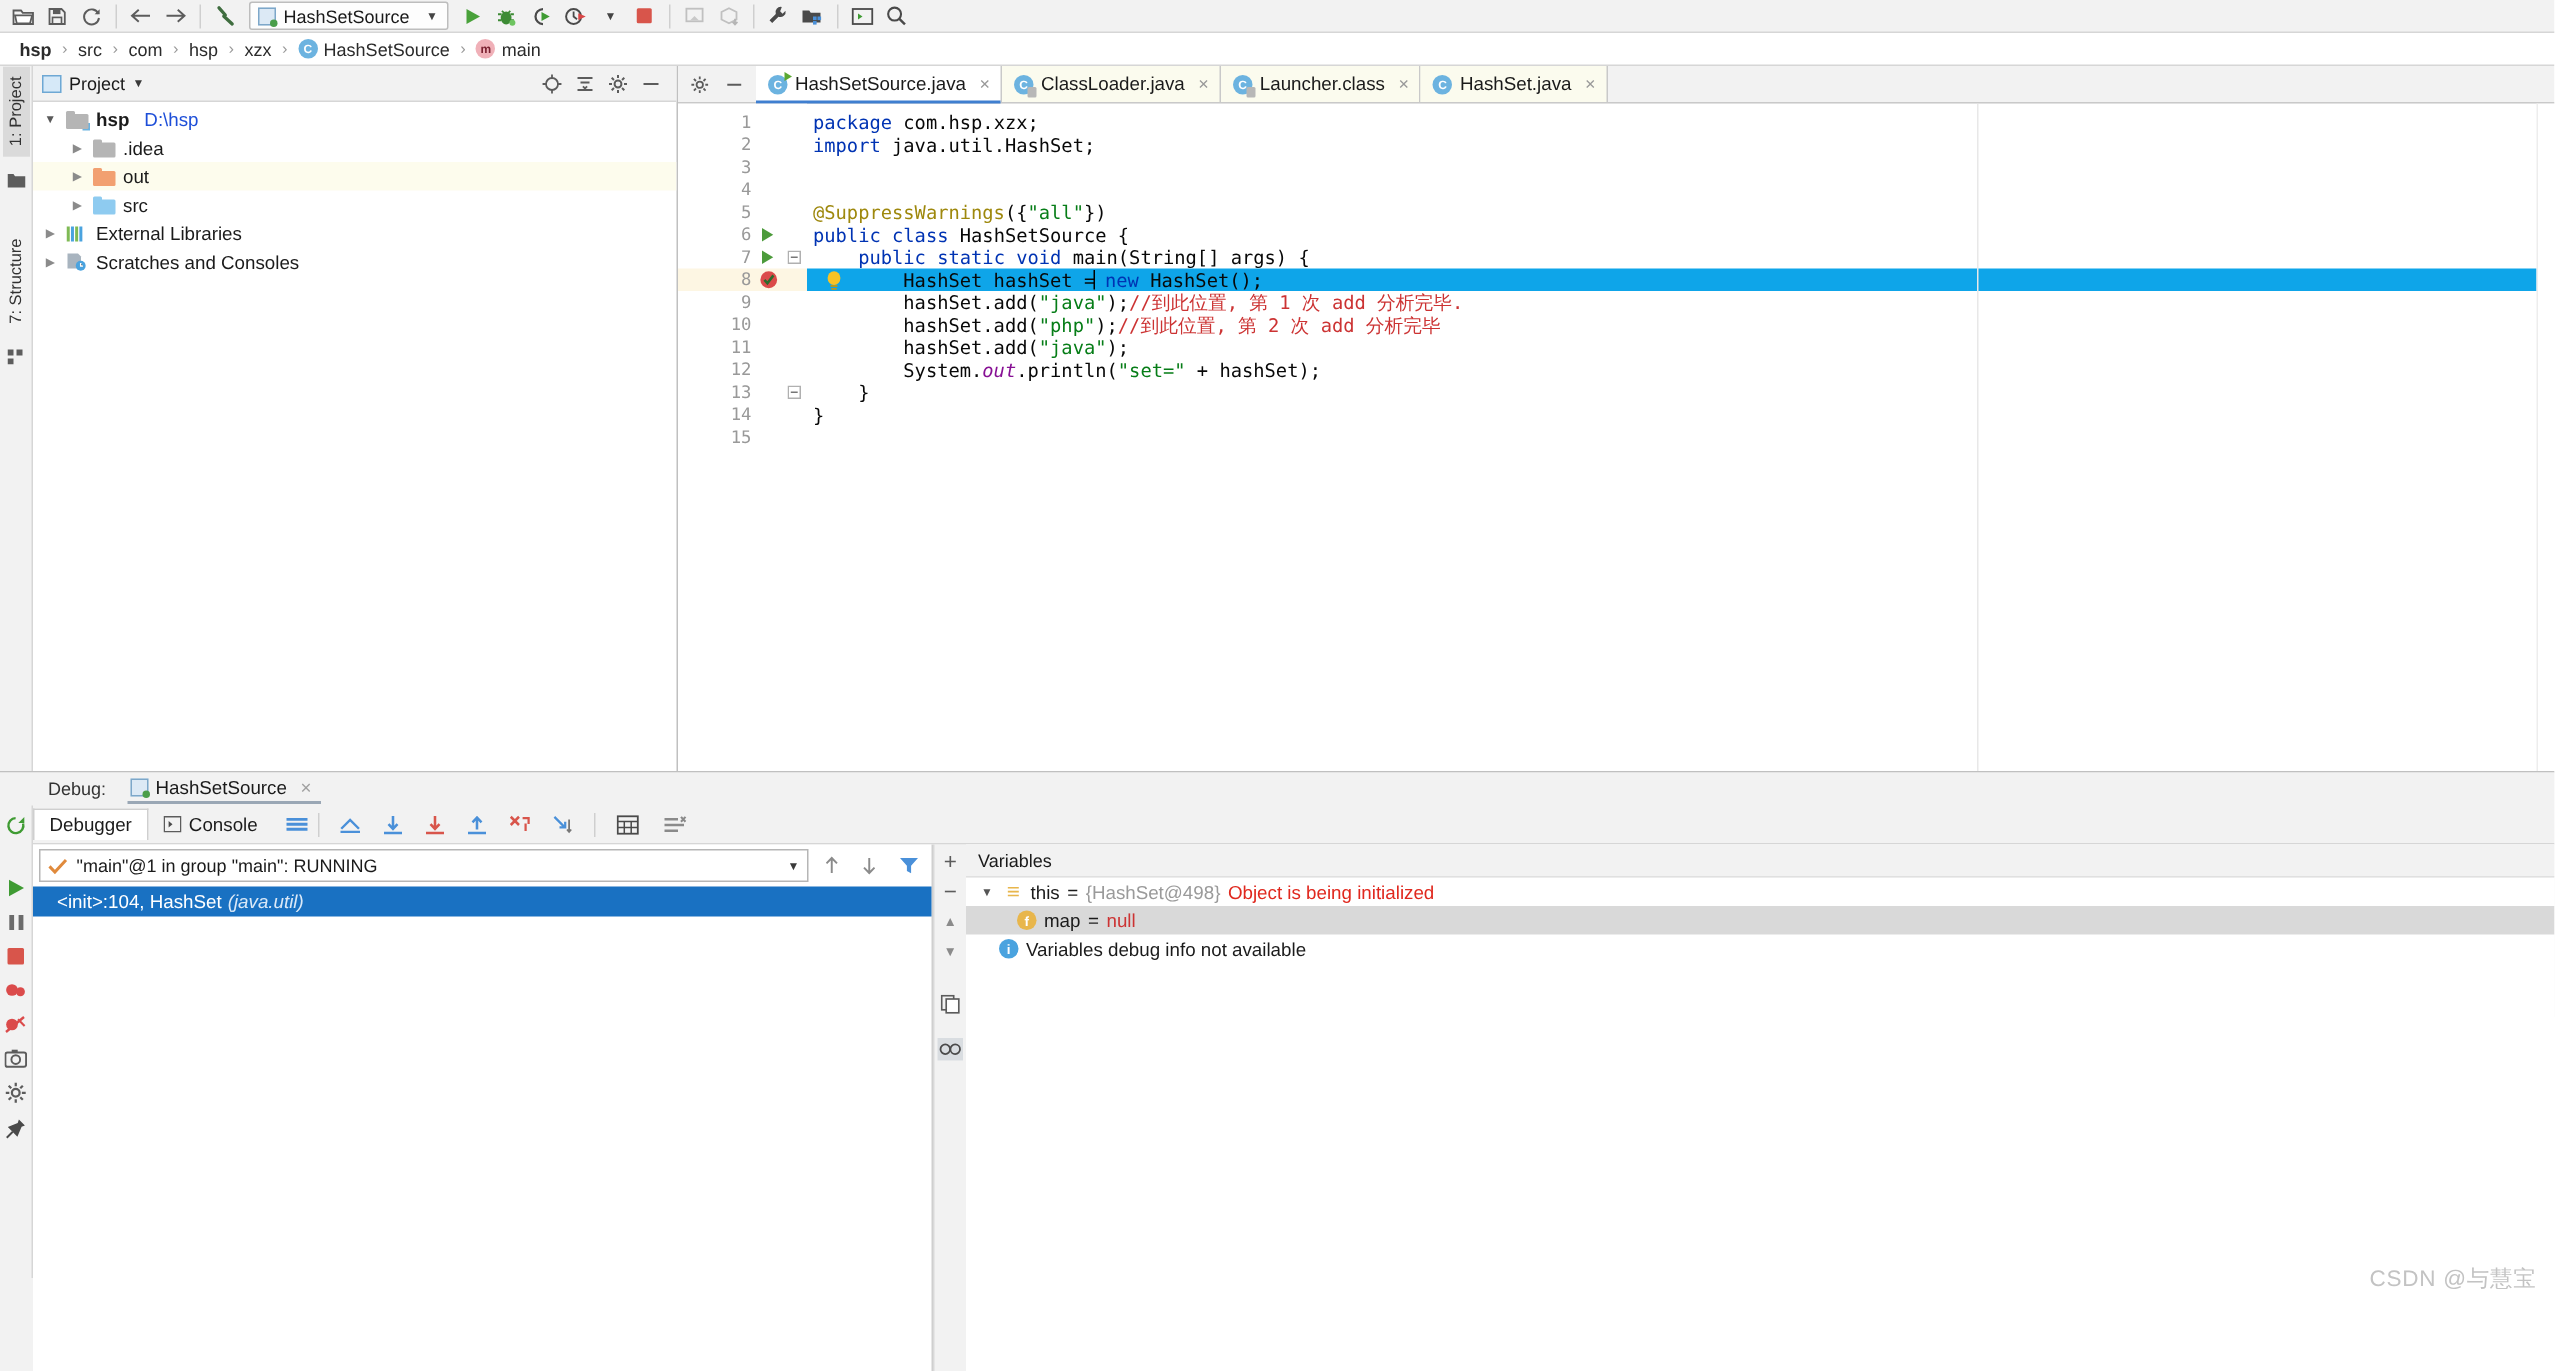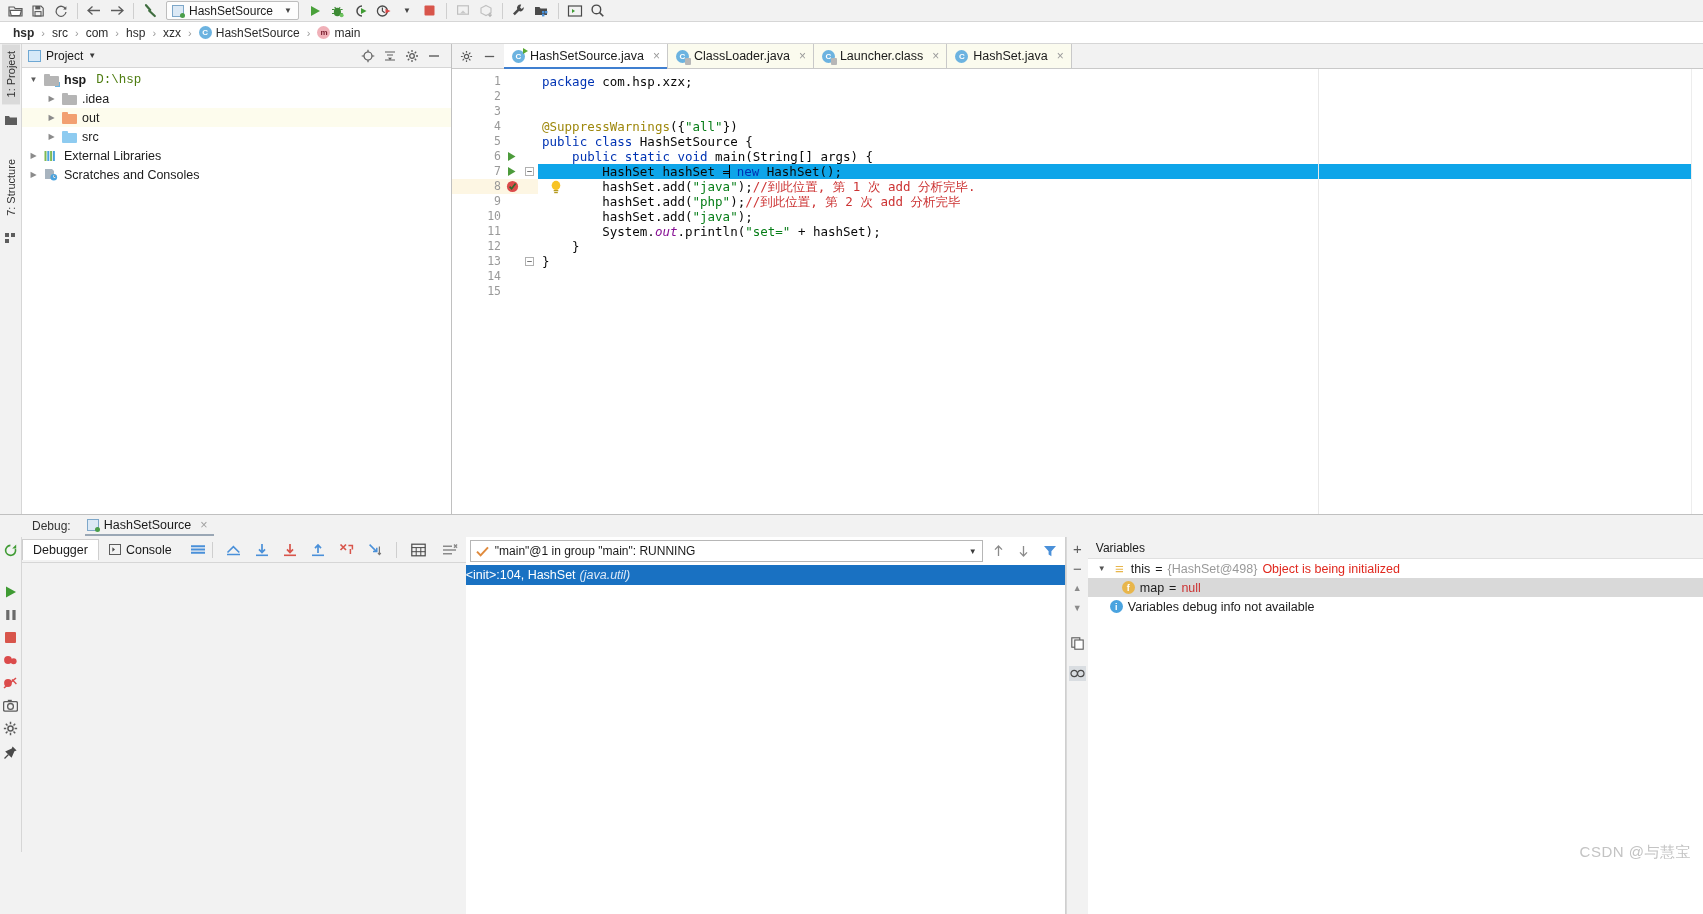--- a/index.html
+++ b/index.html
@@ -90,21 +90,21 @@
   .tarrow.open { color: #5a5a5a; }
   .folder { width: 15px; height: 12px; position: relative; flex: 0 0 15px; }
   .folder::before { content:''; position:absolute; left:0; top:0; width:6px;height:3px;border-radius:1px 1px 0 0;}
   .folder::after { content:''; position:absolute; left:0; top:2px; width:15px;height:10px;border-radius:1px;}
   .folder.blue::before, .folder.blue::after { background: #8ecbf0; }
   .folder.gray::before, .folder.gray::after { background: #b5b5b5; }
   .folder.orange::before, .folder.orange::after { background: #f2a071; }
   .folder.mod::before, .folder.mod::after { background: #b5b5b5; }
   .tlabel { color: #1b1b1b; }
   .tlabel.bold { font-weight: bold; }
-  .tpath { color: #4d7c0f; margin-left: 5px; font-family: Liberation Mono, monospace; }
+  .tpath { color: #1d4ed8; margin-left: 5px; }
 
   
   .editor-area { flex: 1 1 auto; display: flex; flex-direction: column; min-width: 0; background: #fff;}
   .ed-tabbar {
     height: 25px; flex: 0 0 25px; background: #f2f2f2;
     border-bottom: 1px solid #c9c9c9;
     display: flex; align-items: stretch;
   }
   .ed-lead { display: flex; align-items: center; gap: 10px; padding: 0 8px; }
   .ed-tab {
@@ -172,21 +172,21 @@
     width: 600px; flex: 0 0 600px; background: #fff; display: flex; flex-direction: column;
     border-right: 1px solid #cfcfcf;
   }
   .pane-head { height: 22px; flex: 0 0 22px; background: #f2f2f2; display:flex; align-items:center; padding-left: 8px; font-size: 12px; border-bottom: 1px solid #e0e0e0;}
   .thread-row { height: 28px; flex: 0 0 28px; display: flex; align-items: center; padding: 3px 4px; gap: 6px;}
   .thread-combo {
     flex: 1 1 auto; height: 22px; border: 1px solid #b6b6b6; background: #fff;
     display: flex; align-items: center; gap: 6px; padding: 0 5px; font-size: 12px;
   }
   .thread-combo .cb-caret { margin-left: auto; font-size: 8px; color: #3a3a3a; }
-  .frame-item { height: 20px; display: flex; align-items: center; font-size: 12.5px; gap: 4px;}
+  .frame-item { height: 20px; display: flex; align-items: center; padding-left: 16px; font-size: 12.5px; gap: 4px;}
   .frame-item.sel { background: #1971c2; color: #fff; }
   .frame-item .pkg { font-style: italic; color: #7c7c7c; }
   .frame-item.sel .pkg { color: #dbe9f7; }
   .frames-scroll { width: 22px; flex: 0 0 22px; background: #f2f2f2; border-left: 1px solid #d9d9d9; display:flex;flex-direction:column;align-items:center;gap:10px;padding-top:6px;}
   .vars-pane { flex: 1 1 auto; background: #fff; display: flex; flex-direction: column; min-width: 0;}
   .var-row { height: 19px; display: flex; align-items: center; gap: 5px; padding-left: 10px; font-size: 12.5px; white-space: nowrap;}
   .var-row.hl { background: #d9d9d9; }
   .vtri { width: 10px; color: #555; font-size: 8px; }
   .chip { width: 13px; height: 13px; border-radius: 50%; display:inline-flex;align-items:center;justify-content:center;font-size:9px;color:#fff;font-weight:bold; flex:0 0 13px;}
   .chip.f { background: #e8b64c; }
@@ -584,20 +584,21 @@
 
           <span style="position:absolute;left:12px;top:111px;">
             <svg width="12" height="14" viewBox="0 0 12 14">
                 <ellipse cx="6" cy="5.4" rx="4.3" ry="4.6" fill="#f7c325"></ellipse>
                 <rect x="3.7" y="10" width="4.6" height="1.3" fill="#b59a1e"></rect>
                 <rect x="4.2" y="12" width="3.6" height="1.2" fill="#b59a1e"></rect>
               </svg>
           </span>
 
           <div class="code-line"><span class="kw">package </span><span class="txt">com.hsp.xzx;</span></div>
+          <div class="code-line"><span class="kw">import </span><span class="txt">java.util.HashSet;</span></div>
           <div class="code-line"></div>
           <div class="code-line"></div>
           <div class="code-line"><span class="ann">@SuppressWarnings</span><span class="txt">({</span><span class="str">"all"</span><span class="txt">})</span></div>
           <div class="code-line"><span class="kw">public class </span><span class="txt">HashSetSource {</span></div>
           <div class="code-line"><span class="txt">    </span><span class="kw">public static void </span><span class="txt">main(String[] args) {</span></div>
           <div class="code-line cur"><span class="txt">        HashSet hashSet =</span><span class="caret-bar"></span><span class="txt"> </span><span class="kw">new </span><span class="txt">HashSet();</span></div>
           <div class="code-line"><span class="txt">        hashSet.add(</span><span class="str">"java"</span><span class="txt">);</span><span class="cmt-red">//到此位置, 第 1 次 add 分析完毕.</span></div>
           <div class="code-line"><span class="txt">        hashSet.add(</span><span class="str">"php"</span><span class="txt">);</span><span class="cmt-red">//到此位置, 第 2 次 add 分析完毕</span></div>
           <div class="code-line"><span class="txt">        hashSet.add(</span><span class="str">"java"</span><span class="txt">);</span></div>
           <div class="code-line"><span class="txt">        System.</span><span class="fld">out</span><span class="txt">.println(</span><span class="str">"set="</span><span class="txt"> + hashSet);</span></div>
@@ -674,21 +675,21 @@
             </svg>
         </span>
         <span>
           <svg width="15" height="15" viewBox="0 0 15 15">
               <path d="M9.6 1.4 13.6 5.4 11.4 6.2 8.6 12.8 2.2 6.4 8.8 3.6z" fill="#4a4a4a"></path>
               <path d="M5.5 9.5 1.5 13.5" stroke="#4a4a4a" stroke-width="1.3"></path>
             </svg>
         </span>
       </div>
 
-      <div style="flex:1 1 auto; display:flex; flex-direction:row; min-width:0;">
+      <div style="flex:1 1 auto; display:flex; flex-direction:column; min-width:0;">
 
         <div class="dbg-toolsrow">
           <div class="dbgtab active">
             <span>Debugger</span>
           </div>
           <div class="dbgtab">
             <span>
               <svg width="12" height="11" viewBox="0 0 12 11">
                   <rect x="0.5" y="0.5" width="11" height="10" fill="none" stroke="#5c5c5c"></rect>
                   <path d="M3.4 3.3 6 5.5 3.4 7.7z" fill="#4a4a4a"></path>

